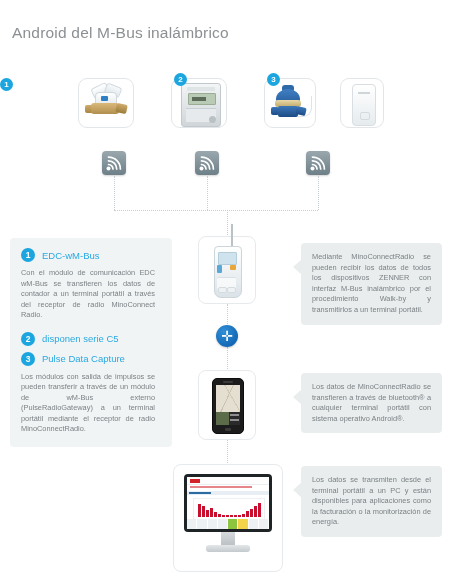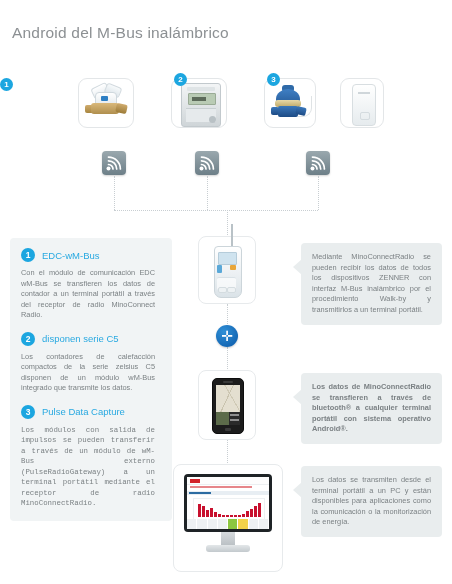--- a/index.html
+++ b/index.html
@@ -119,35 +119,35 @@
   .info-head{display:flex;align-items:center;gap:7px;margin:0 0 6px 0;}
   .info-head .num{
     width:14px;height:14px;border-radius:50%;background:#1ca6e0;color:#fff;
     font-size:8.5px;line-height:14px;text-align:center;font-weight:700;flex:0 0 auto;
   }
   .info-head .ttl{font-size:9.5px;color:#29a9e1;font-weight:400;}
   .info-body{
     font-size:7.4px;line-height:10.5px;color:#7b8184;text-align:justify;
     margin:0 6px 11px 0;
   }
-  .info-body:last-child{margin-bottom:0;font-family:Liberation Mono, monospace;}
+  .info-body:last-child{margin-bottom:0;}
 
   
   .callout{
     position:absolute;background:#e9edee;border-radius:4px;
     padding:9px 11px;box-sizing:border-box;
     font-size:7.4px;line-height:10.6px;color:#7b8184;text-align:justify;
   }
   .callout:before{
     content:"";position:absolute;left:-8px;top:16px;
     border-top:8px solid transparent;border-bottom:8px solid transparent;
     border-right:9px solid #e9edee;
   }
   .co-1{left:301px;top:243px;width:141px;}
-  .co-2{left:301px;top:373px;width:141px;font-weight:bold;}
+  .co-2{left:301px;top:373px;width:141px;}
   .co-3{left:301px;top:466px;width:141px;}
 
   
   .frame{position:absolute;border:1px solid #e7eaec;border-radius:8px;box-sizing:border-box;background:#fff;}
   .frame-reader{left:198px;top:236px;width:58px;height:68px;}
   .frame-phone{left:198px;top:370px;width:58px;height:70px;}
   .frame-pc{left:173px;top:464px;width:110px;height:108px;}
 
   
   .reader{position:absolute;left:214px;top:246px;width:26px;height:50px;}
@@ -307,21 +307,20 @@
   <div class="info-head">
     <div class="num">1</div>
     <div class="ttl">EDC-wM-Bus</div>
   </div>
   <p class="info-body">Con el módulo de comunicación EDC wM-Bus se transfieren los datos de contador a un terminal portátil a través del receptor de radio MinoConnect Radio.</p>
 
   <div class="info-head">
     <div class="num">2</div>
     <div class="ttl">disponen serie C5</div>
   </div>
-  <p class="info-body">Los contadores de calefacción compactos de la serie zelsius C5 disponen de un módulo wM-Bus integrado que transmite los datos.</p>
 
   <div class="info-head">
     <div class="num">3</div>
     <div class="ttl">Pulse Data Capture</div>
   </div>
   <p class="info-body">Los módulos con salida de impulsos se pueden transferir a través de un módulo de wM-Bus externo (PulseRadioGateway) a un terminal portátil mediante el receptor de radio MinoConnectRadio.</p>
 </div>
 
 <div class="frame frame-reader"></div>
 <div class="reader">
@@ -388,13 +387,13 @@
         <i></i>
         <i></i>
     </div>
   </div>
   <div class="neck"></div>
   <div class="foot"></div>
 </div>
 
 <div class="callout co-1">Mediante MinoConnectRadio se pueden recibir los datos de todos los dispositivos ZENNER con interfaz M-Bus inalámbrico por el procedimiento Walk-by y transmitirlos a un terminal portátil.</div>
 <div class="callout co-2">Los datos de MinoConnectRadio se transfieren a través de bluetooth® a cualquier terminal portátil con sistema operativo Android®.</div>
-<div class="callout co-3">Los datos se transmiten desde el terminal portátil a un PC y están disponibles para aplicaciones como la comunicación o la monitorización de energía.</div>
+<div class="callout co-3">Los datos se transmiten desde el terminal portátil a un PC y están disponibles para aplicaciones como la facturación o la monitorización de energía.</div>
 
 </body></html>

